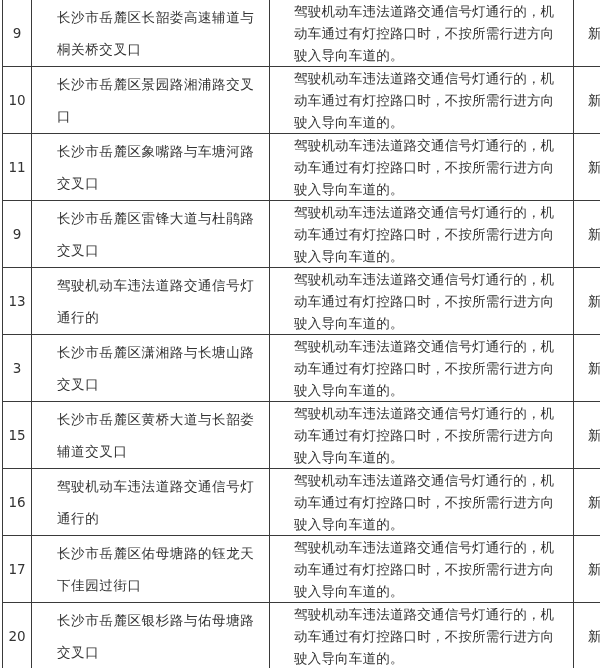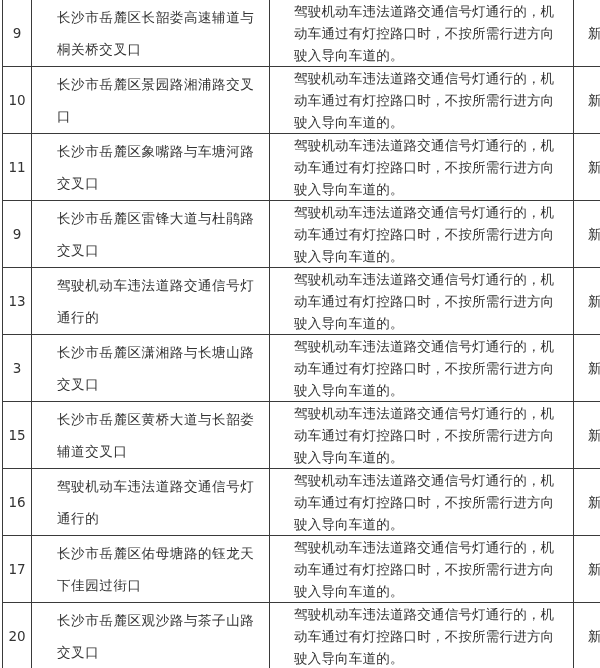--- a/index.html
+++ b/index.html
@@ -117,21 +117,21 @@
           <span class="loc-text">长沙市岳麓区佑母塘路的钰龙天下佳园过街口</span>
         </td>
       <td class="c-desc">
           <span class="desc-text">驾驶机动车违法道路交通信号灯通行的，机动车通过有灯控路口时，不按所需行进方向驶入导向车道的。</span>
         </td>
       <td class="c-type">新增</td>
     </tr>
     <tr>
       <td class="c-no">20</td>
       <td class="c-loc">
-          <span class="loc-text">长沙市岳麓区观沙路与茶子山路交叉口</span>
+          <span class="loc-text">长沙市岳麓区银杉路与佑母塘路交叉口</span>
         </td>
       <td class="c-desc">
           <span class="desc-text">驾驶机动车违法道路交通信号灯通行的，机动车通过有灯控路口时，不按所需行进方向驶入导向车道的。</span>
         </td>
       <td class="c-type">新增</td>
     </tr>
   </tbody>
 </table>
 
 </body></html>

